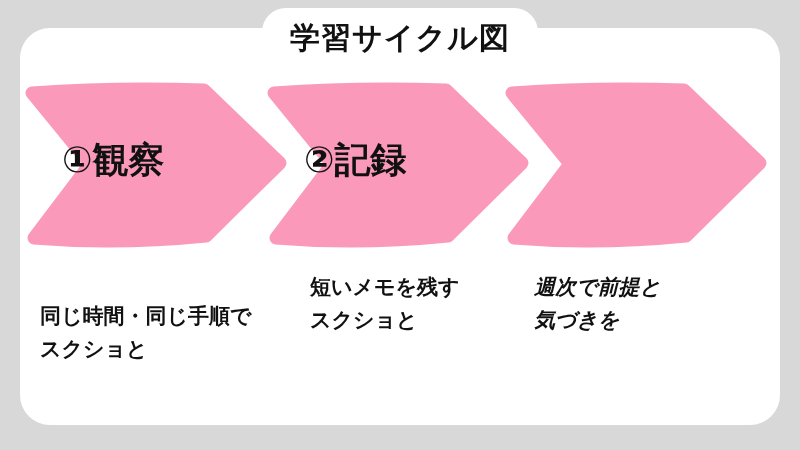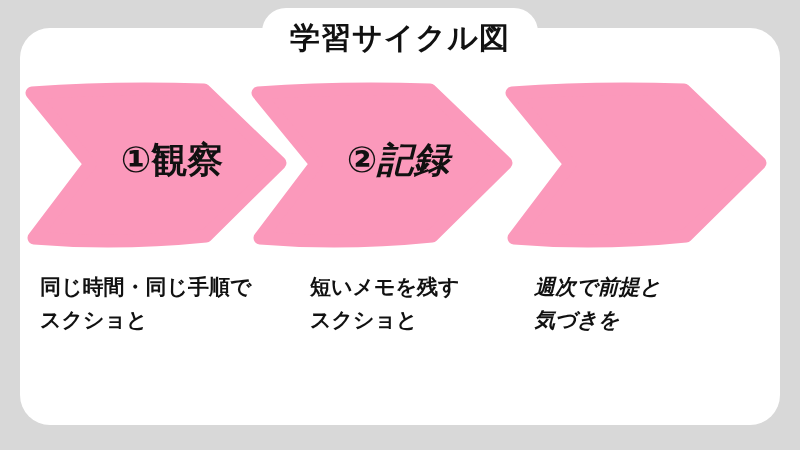--- a/index.html
+++ b/index.html
@@ -27,30 +27,30 @@
     font-size:30px;font-weight:bold;letter-spacing:1px;
   }
   .step{position:absolute;top:80px;width:265px;height:168px;}
   .step svg{position:absolute;left:0;top:0;width:265px;height:168px;display:block;}
   .arrow-path{
     fill:var(--pink);stroke:var(--pink);
     stroke-width:13;stroke-linejoin:round;stroke-linecap:round;
   }
   .step-label{
     position:absolute;left:40px;top:56px;width:220px;
-    text-align:center;font-size:36px;font-weight:bold;color:var(--ink);
+    font-size:36px;font-weight:bold;color:var(--ink);
   }
   .step-1{left:22px;}
-  .step-2{left:248px;font-style:italic;}
+  .step-2{left:264px;}
   .step-3{left:502px;}
   .desc{
     position:absolute;top:270px;
     font-size:21px;font-weight:bold;line-height:33px;color:var(--ink);
   }
-  .desc-1{left:40px;}
+  .desc-1{left:40px;margin-top:29px;}
   .desc-2{left:310px;}
   .desc-3{left:534px;font-style:italic;}
 </style>
 </head>
 <body>
 
 <div class="canvas">
 
   <div class="card"></div>
 

